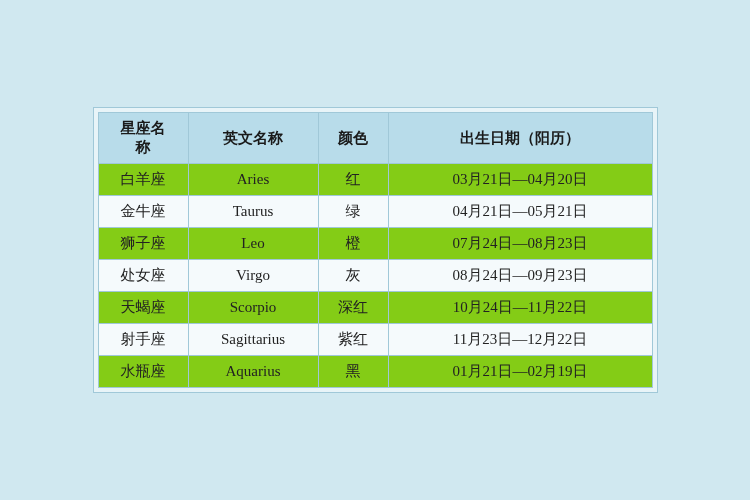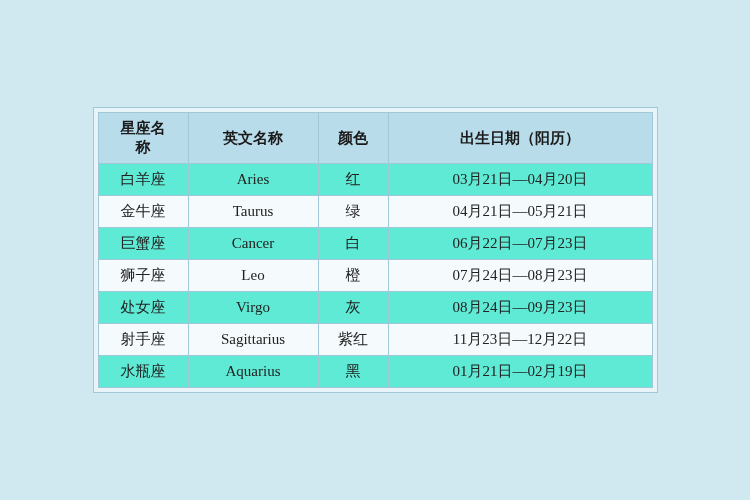--- a/index.html
+++ b/index.html
@@ -37,21 +37,21 @@
       color: #222;
     }
 
     thead tr th {
       background-color: #b8dcea;
       font-weight: bold;
       color: #1a1a1a;
     }
 
     tbody tr {
-      background-color: #5eead4;
+      background-color: #84cc16;
     }
 
     tbody tr:nth-child(even) {
       background-color: #f5fafc;
     }
 
     .col-chinese { width: 90px; }
     .col-english { width: 130px; }
     .col-color   { width: 70px; }
     .col-date    { width: 264px; }
@@ -76,36 +76,36 @@
           <td>红</td>
           <td>03月21日—04月20日</td>
         </tr>
         <tr>
           <td>金牛座</td>
           <td>Taurus</td>
           <td>绿</td>
           <td>04月21日—05月21日</td>
         </tr>
         <tr>
-          <td>巨蟹座</td>
-          <td>Cancer</td>
-          <td>白</td>
-          <td>06月22日—07月23日</td>
-        </tr>
-        <tr>
           <td>狮子座</td>
           <td>Leo</td>
           <td>橙</td>
           <td>07月24日—08月23日</td>
         </tr>
         <tr>
           <td>处女座</td>
           <td>Virgo</td>
           <td>灰</td>
           <td>08月24日—09月23日</td>
+        </tr>
+        <tr>
+          <td>天蝎座</td>
+          <td>Scorpio</td>
+          <td>深红</td>
+          <td>10月24日—11月22日</td>
         </tr>
         <tr>
           <td>射手座</td>
           <td>Sagittarius</td>
           <td>紫红</td>
           <td>11月23日—12月22日</td>
         </tr>
         <tr>
           <td>水瓶座</td>
           <td>Aquarius</td>

